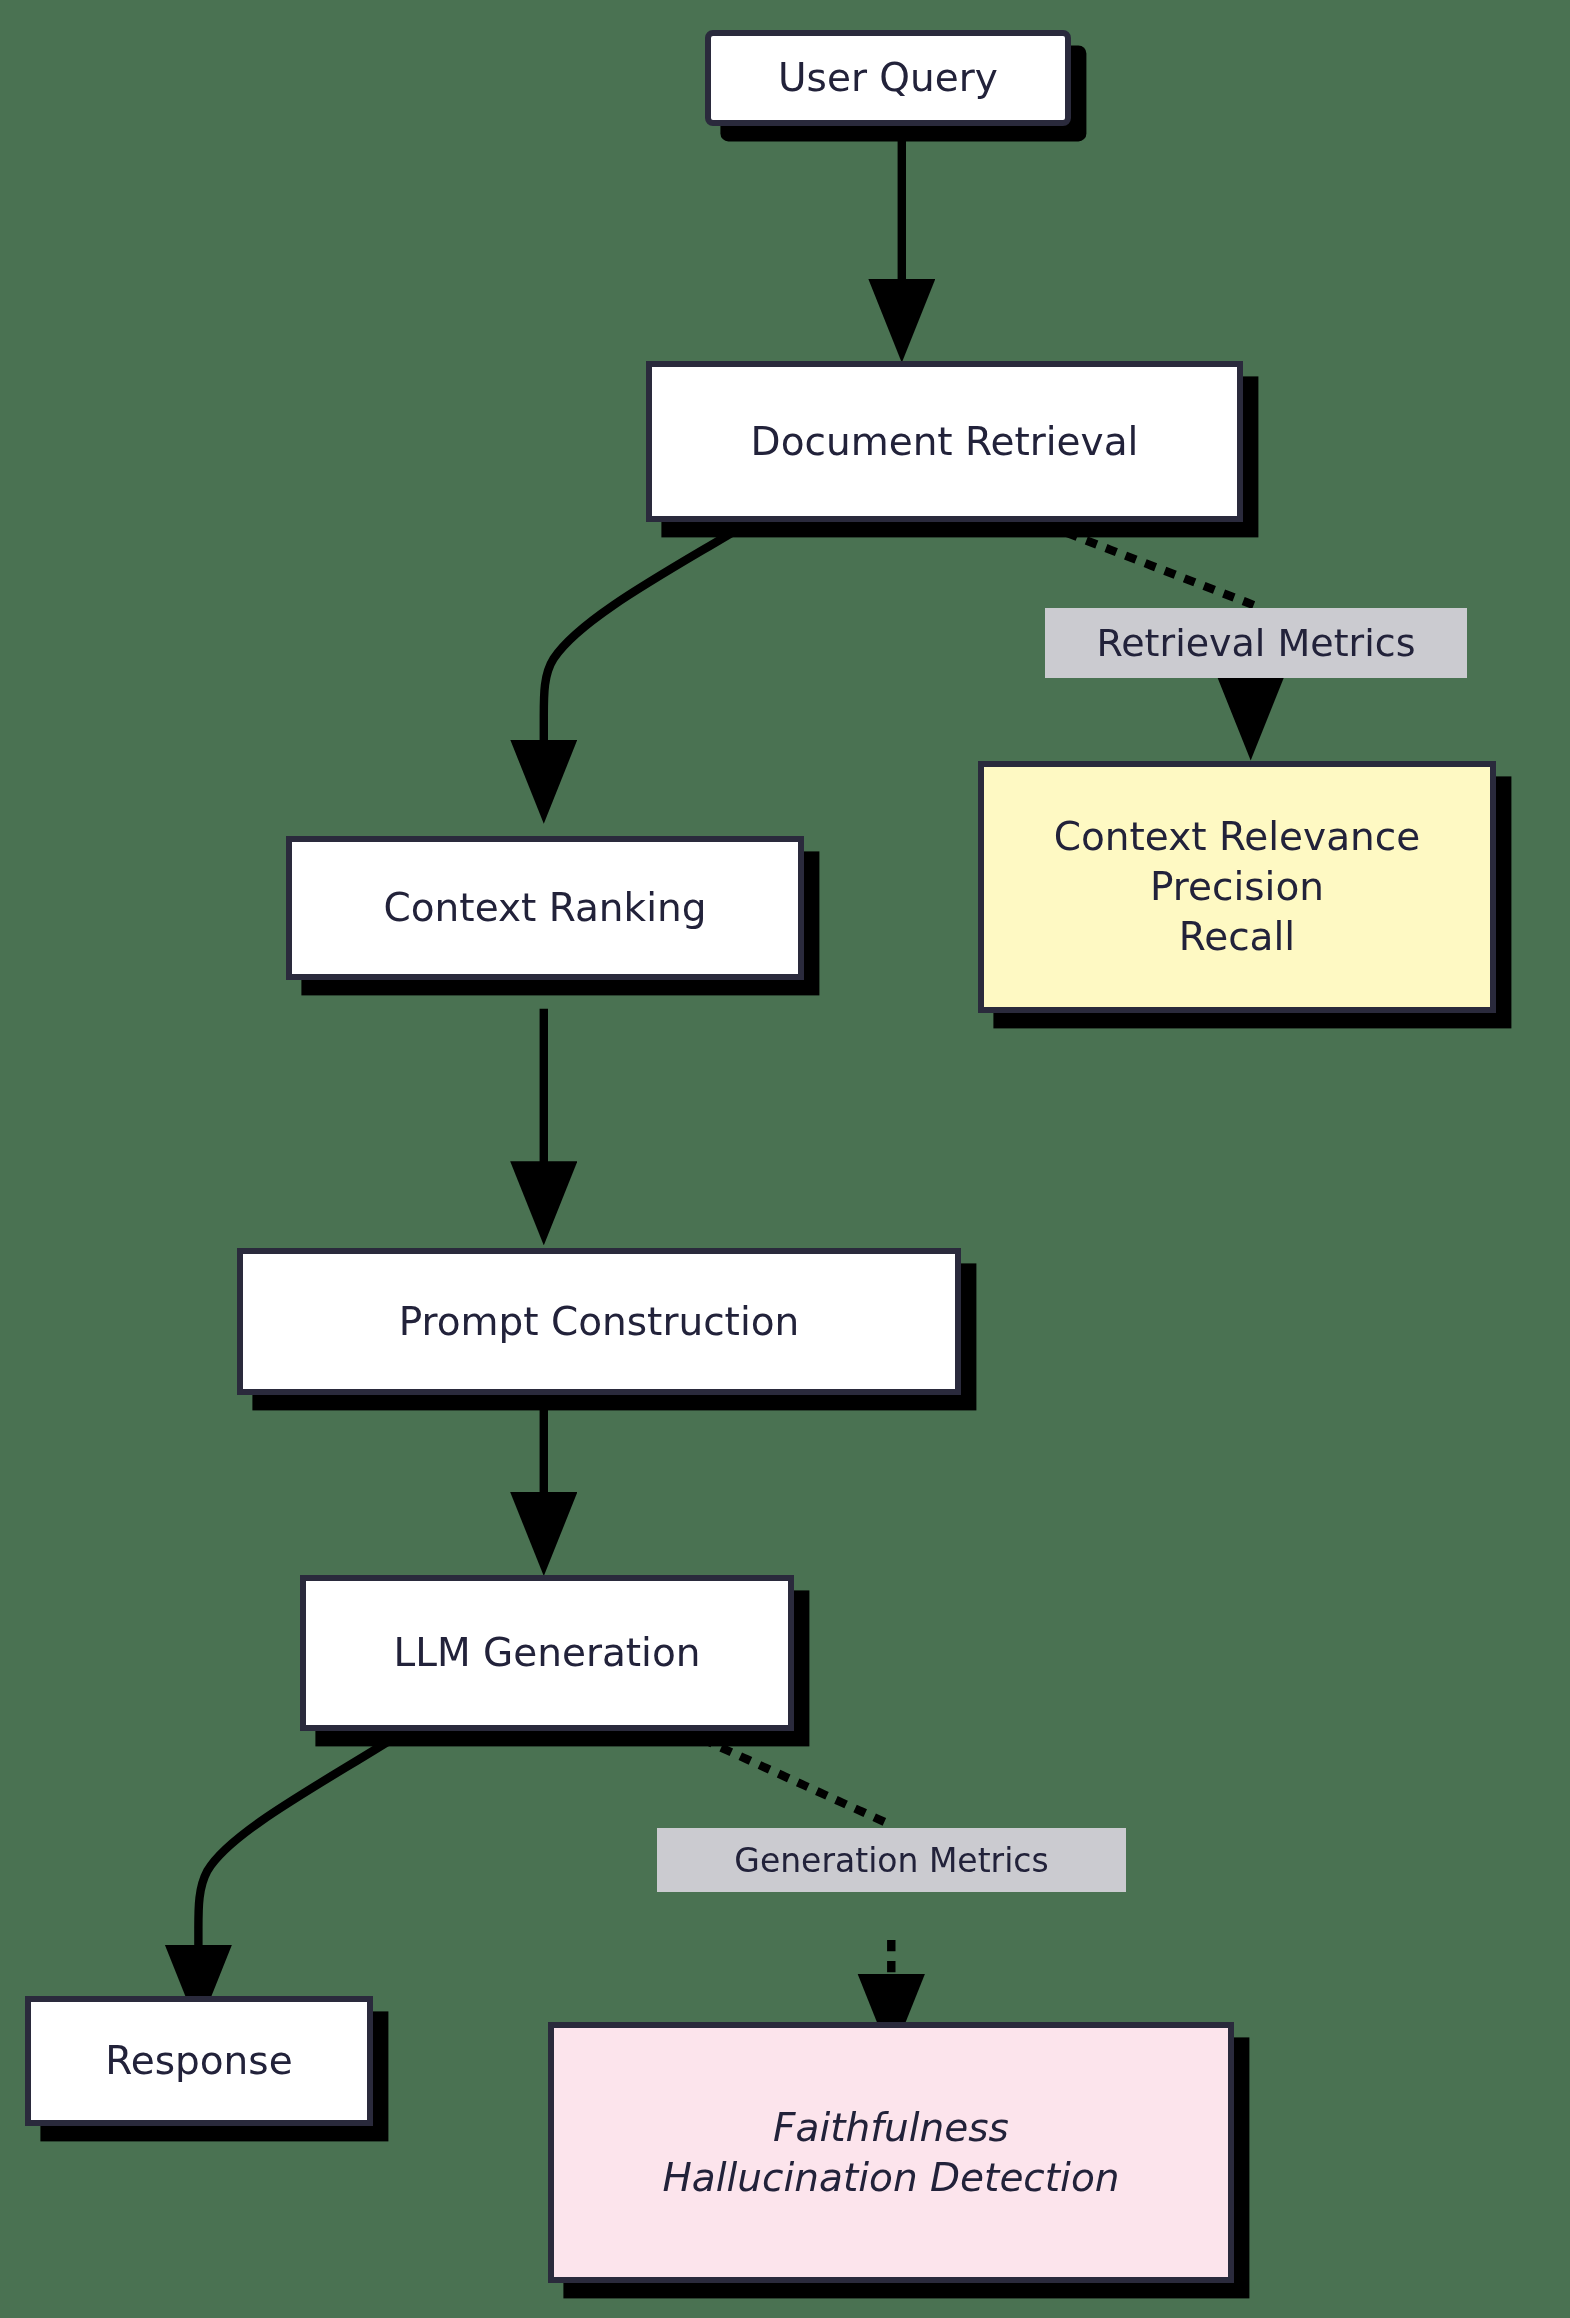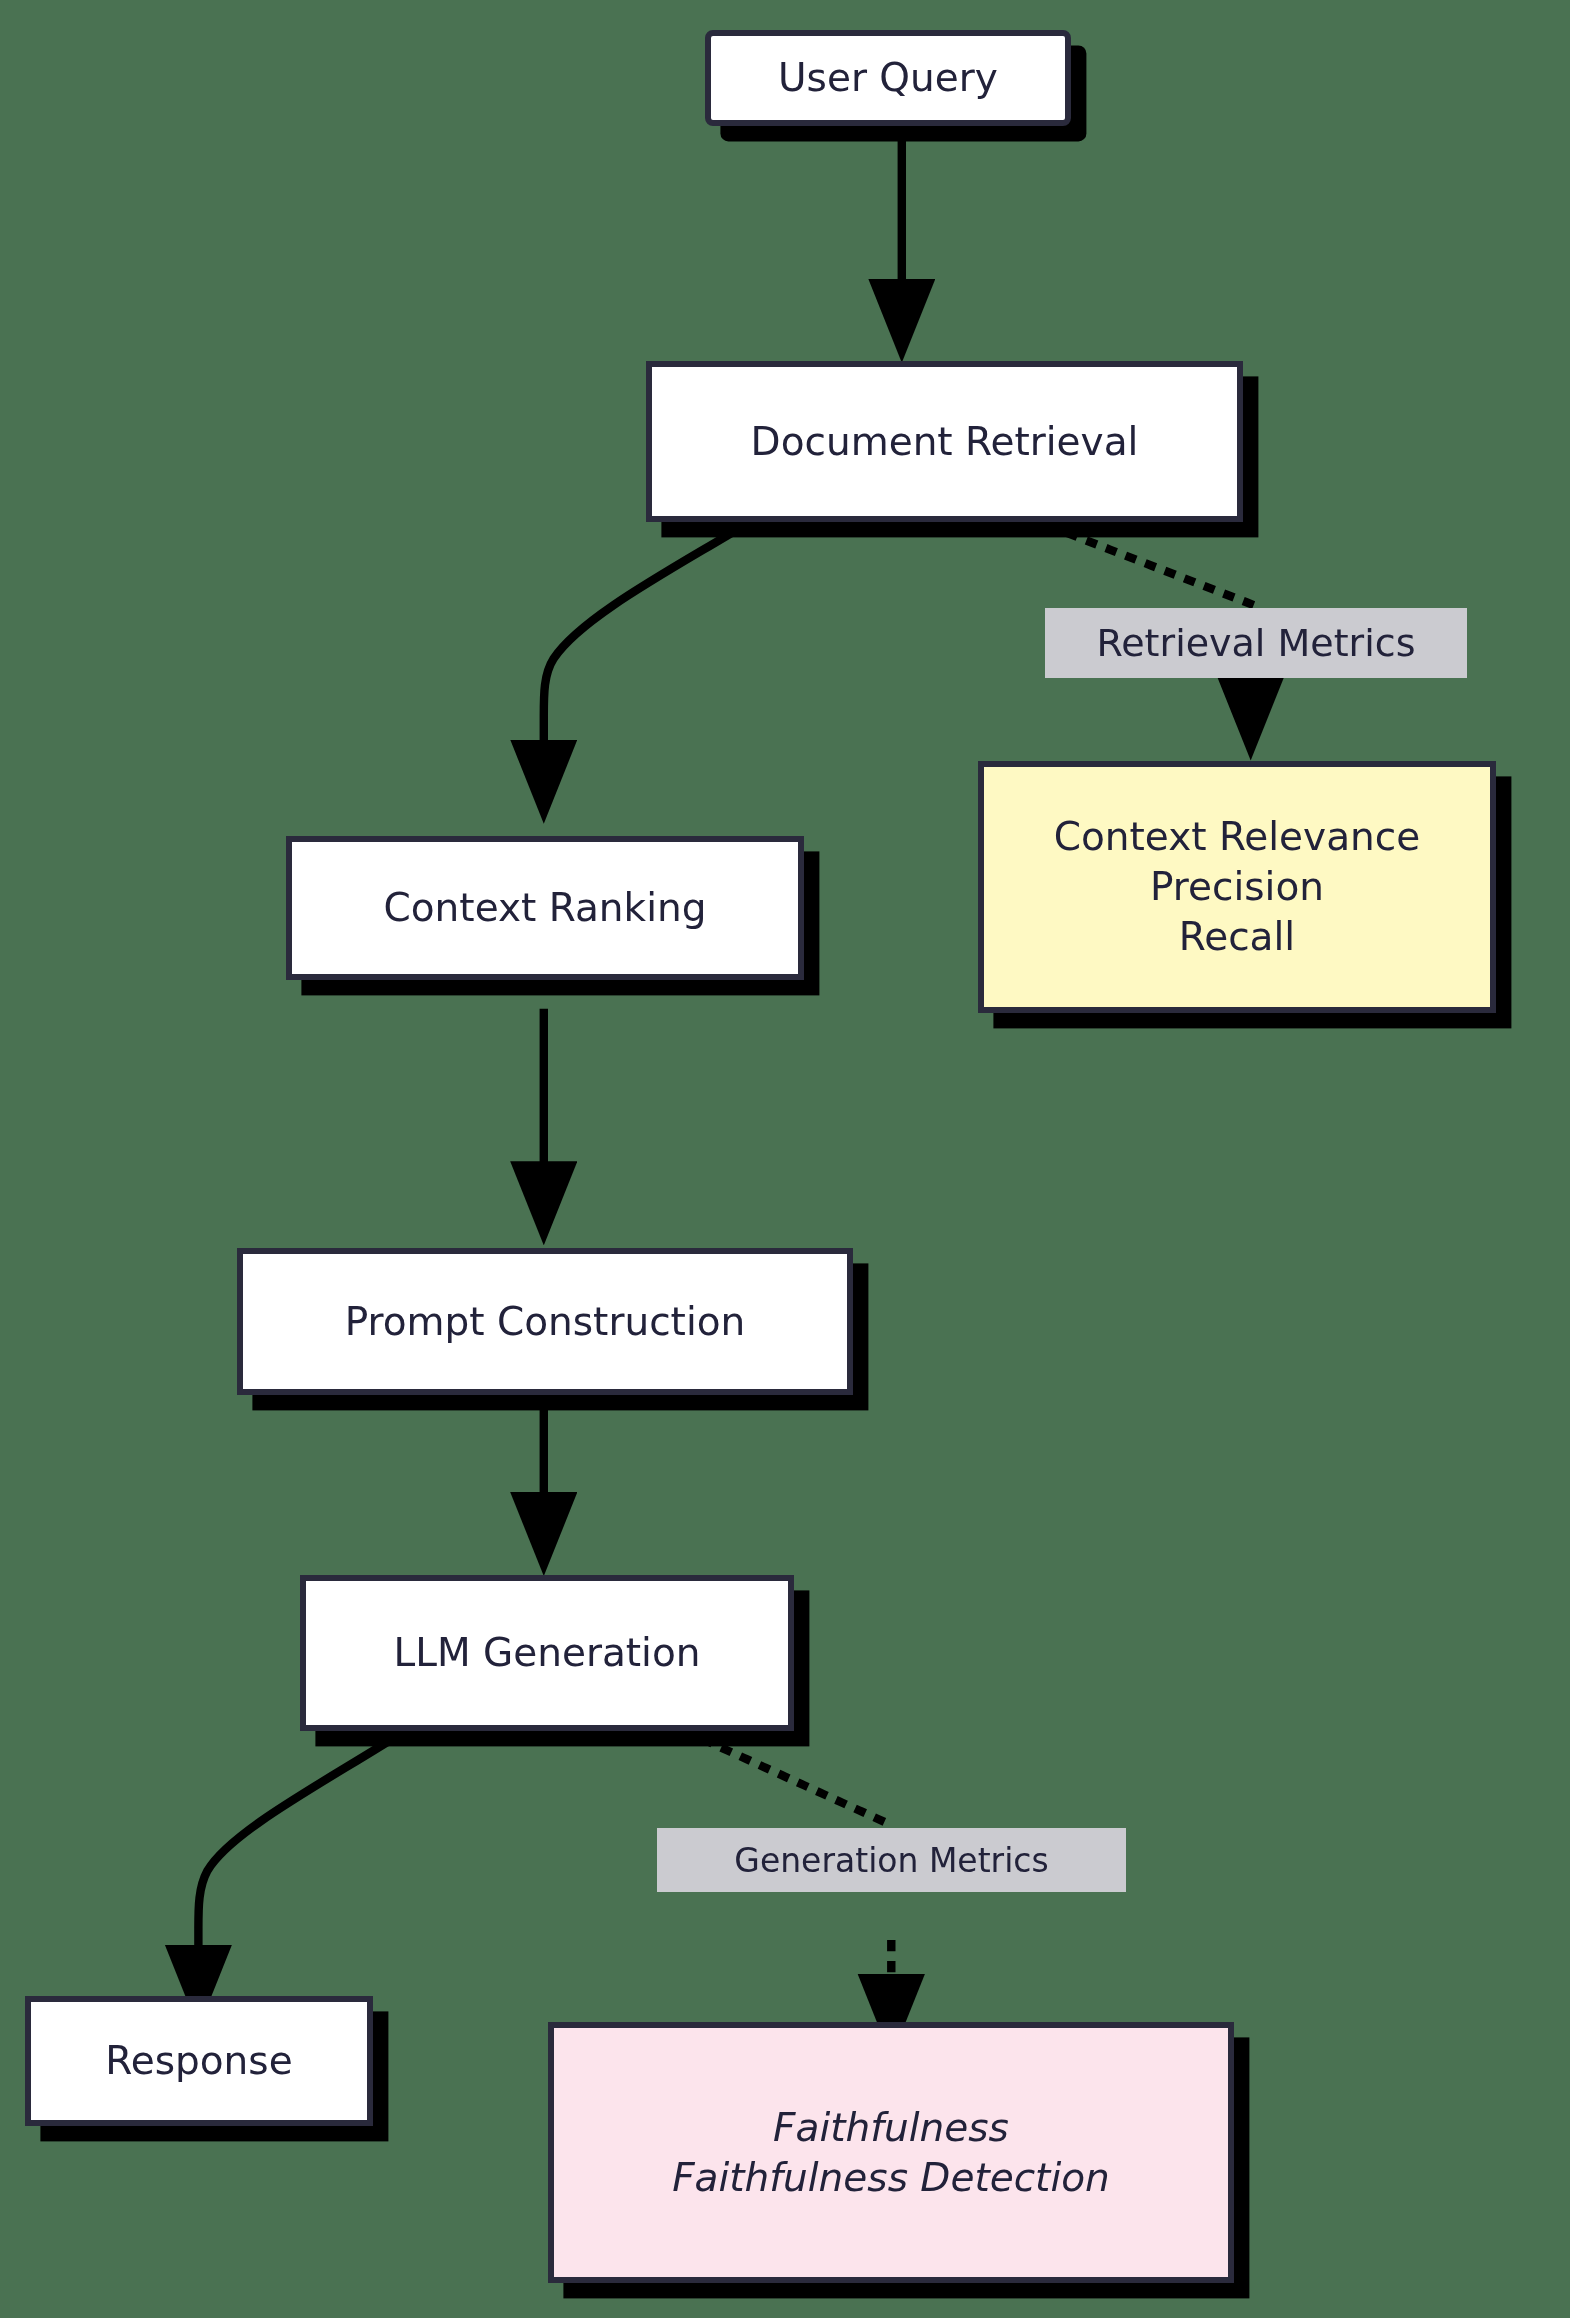--- a/index.html
+++ b/index.html
@@ -92,41 +92,41 @@
   </div>
 
   <div class="node" style="left:603px; top:361px; width:597px; height:161px; font-size:39px;margin-left:43px;">
     <span class="ln">Document Retrieval</span>
   </div>
 
   <div class="node" style="left:286px; top:836px; width:518px; height:144px; font-size:39px;">
     <span class="ln">Context Ranking</span>
   </div>
 
-  <div class="node" style="left:237px; top:1248px; width:616px; height:147px; font-size:39px;">
+  <div class="node" style="left:237px; top:1248px; width:724px; height:147px; font-size:39px;">
     <span class="ln">Prompt Construction</span>
   </div>
 
   <div class="node" style="left:300px; top:1575px; width:494px; height:156px; font-size:39px;">
     <span class="ln">LLM Generation</span>
   </div>
 
   <div class="node" style="left:25px; top:1996px; width:348px; height:130px; font-size:39px;">
     <span class="ln">Response</span>
   </div>
 
   <div class="node node-blue" style="left:978px; top:761px; width:518px; height:252px; font-size:39px;">
     <span class="ln">Context Relevance</span>
     <span class="ln">Precision</span>
     <span class="ln">Recall</span>
   </div>
 
   <div class="node node-pink" style="left:548px; top:2022px; width:686px; height:261px; font-size:39px;">
     <span class="ln">Faithfulness</span>
-    <span class="ln">Faithfulness Detection</span>
+    <span class="ln">Hallucination Detection</span>
   </div>
 
   <div class="edge-label" style="left:1045px; top:608px; width:422px; height:70px; font-size:38px;">
     <span>Retrieval Metrics</span>
   </div>
 
   <div class="edge-label" style="left:657px; top:1828px; width:469px; height:64px; font-size:33px;">
     <span>Generation Metrics</span>
   </div>
 

